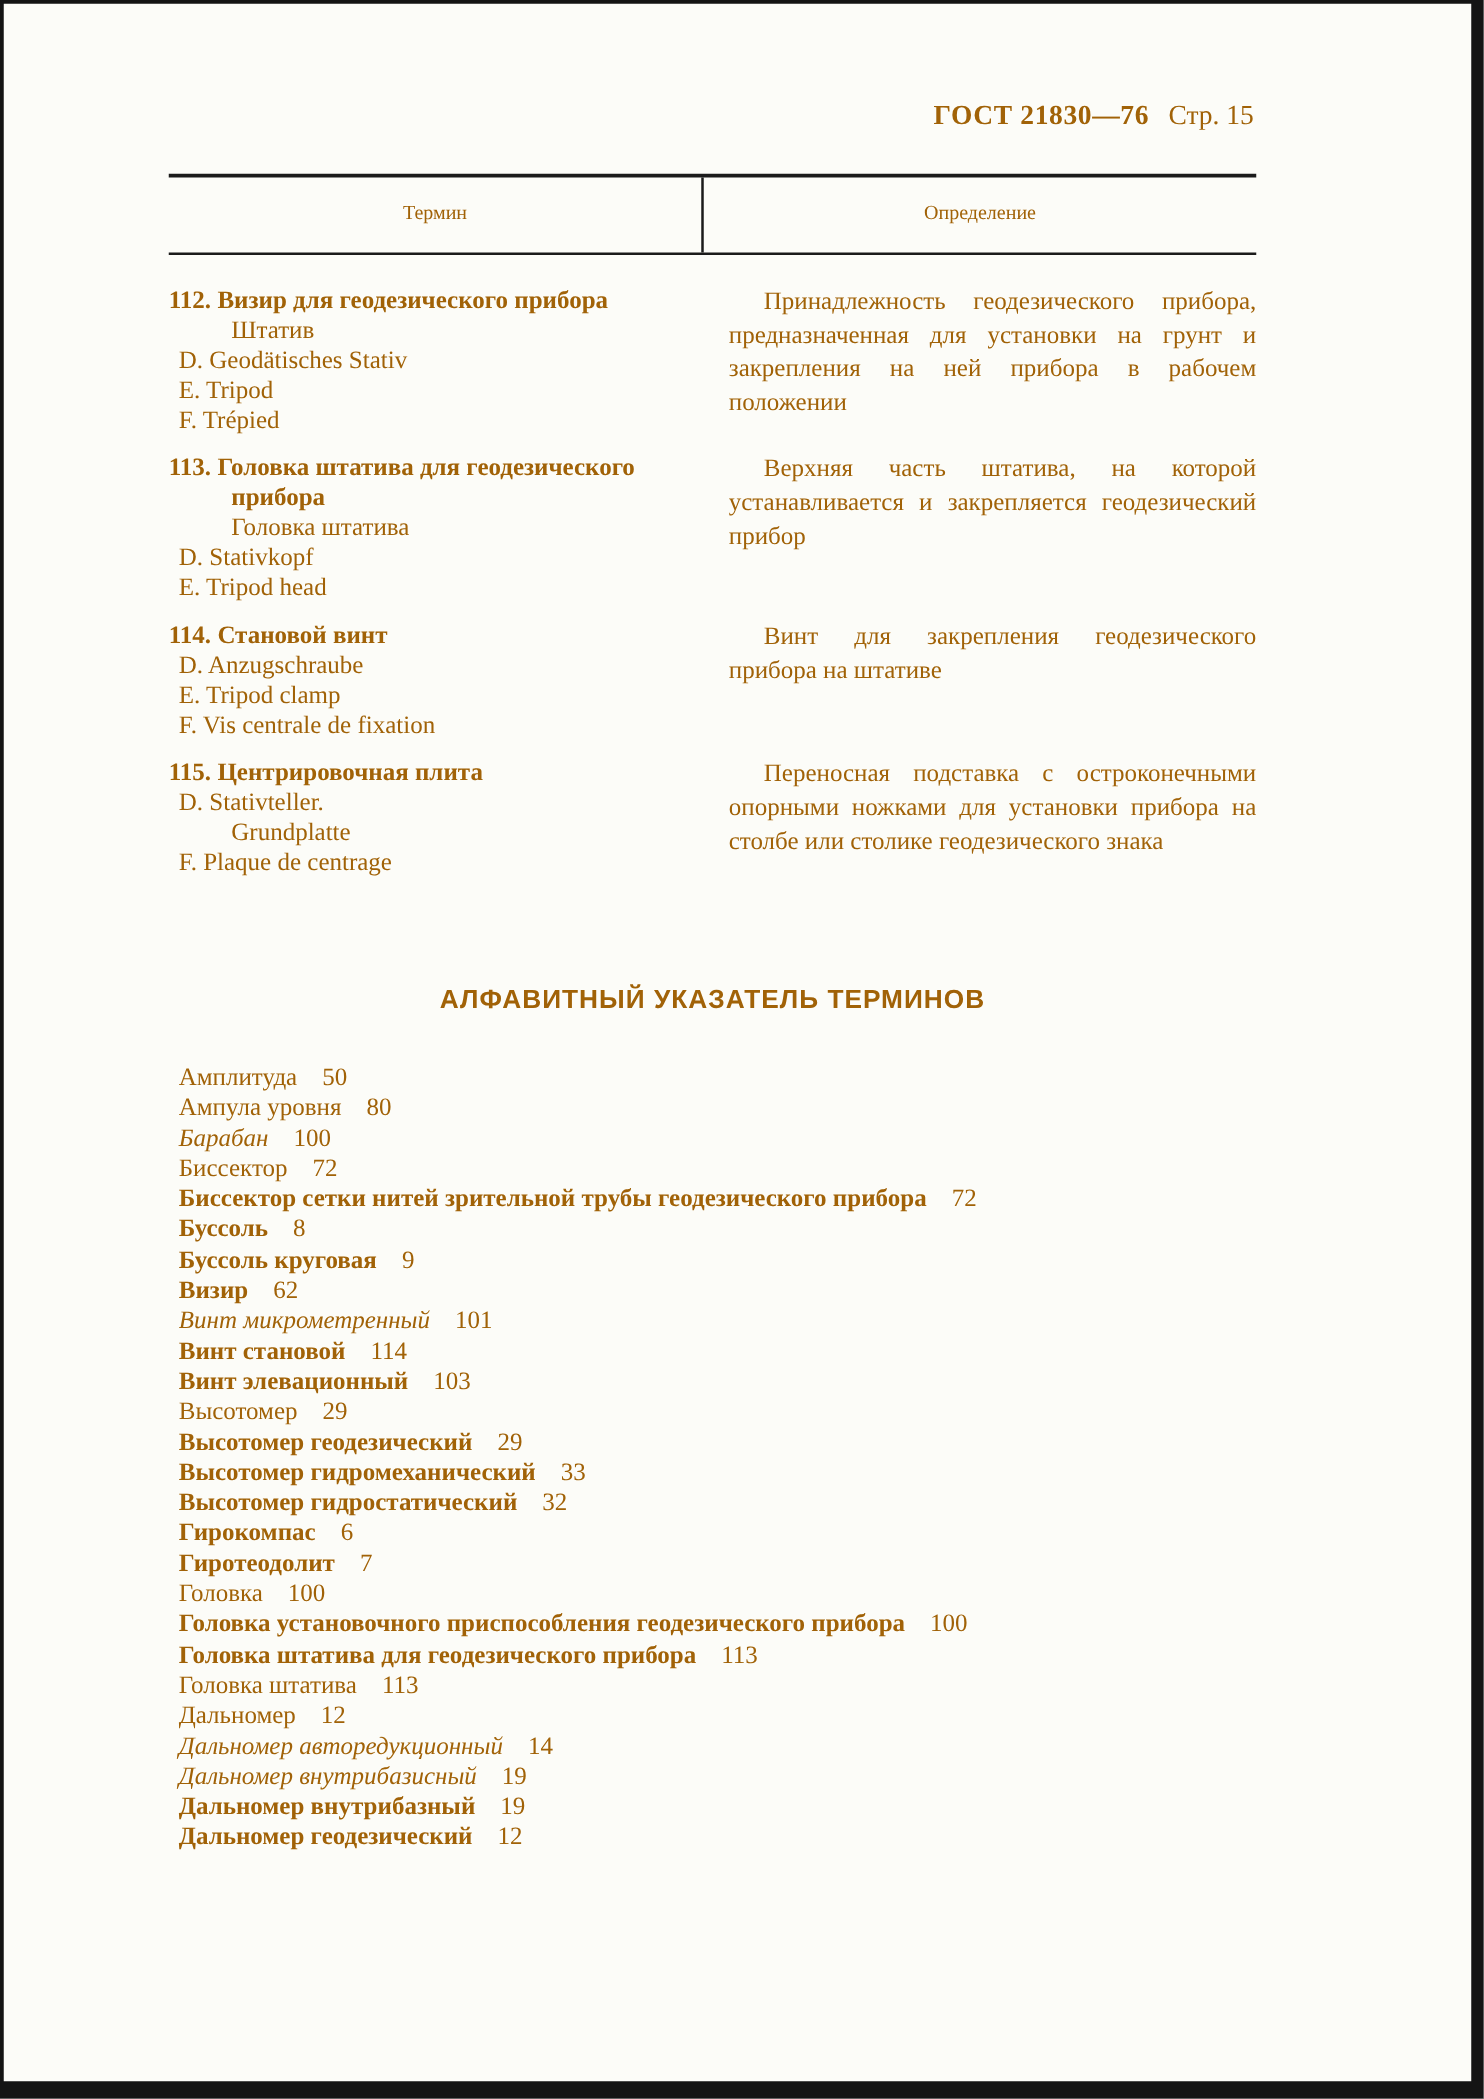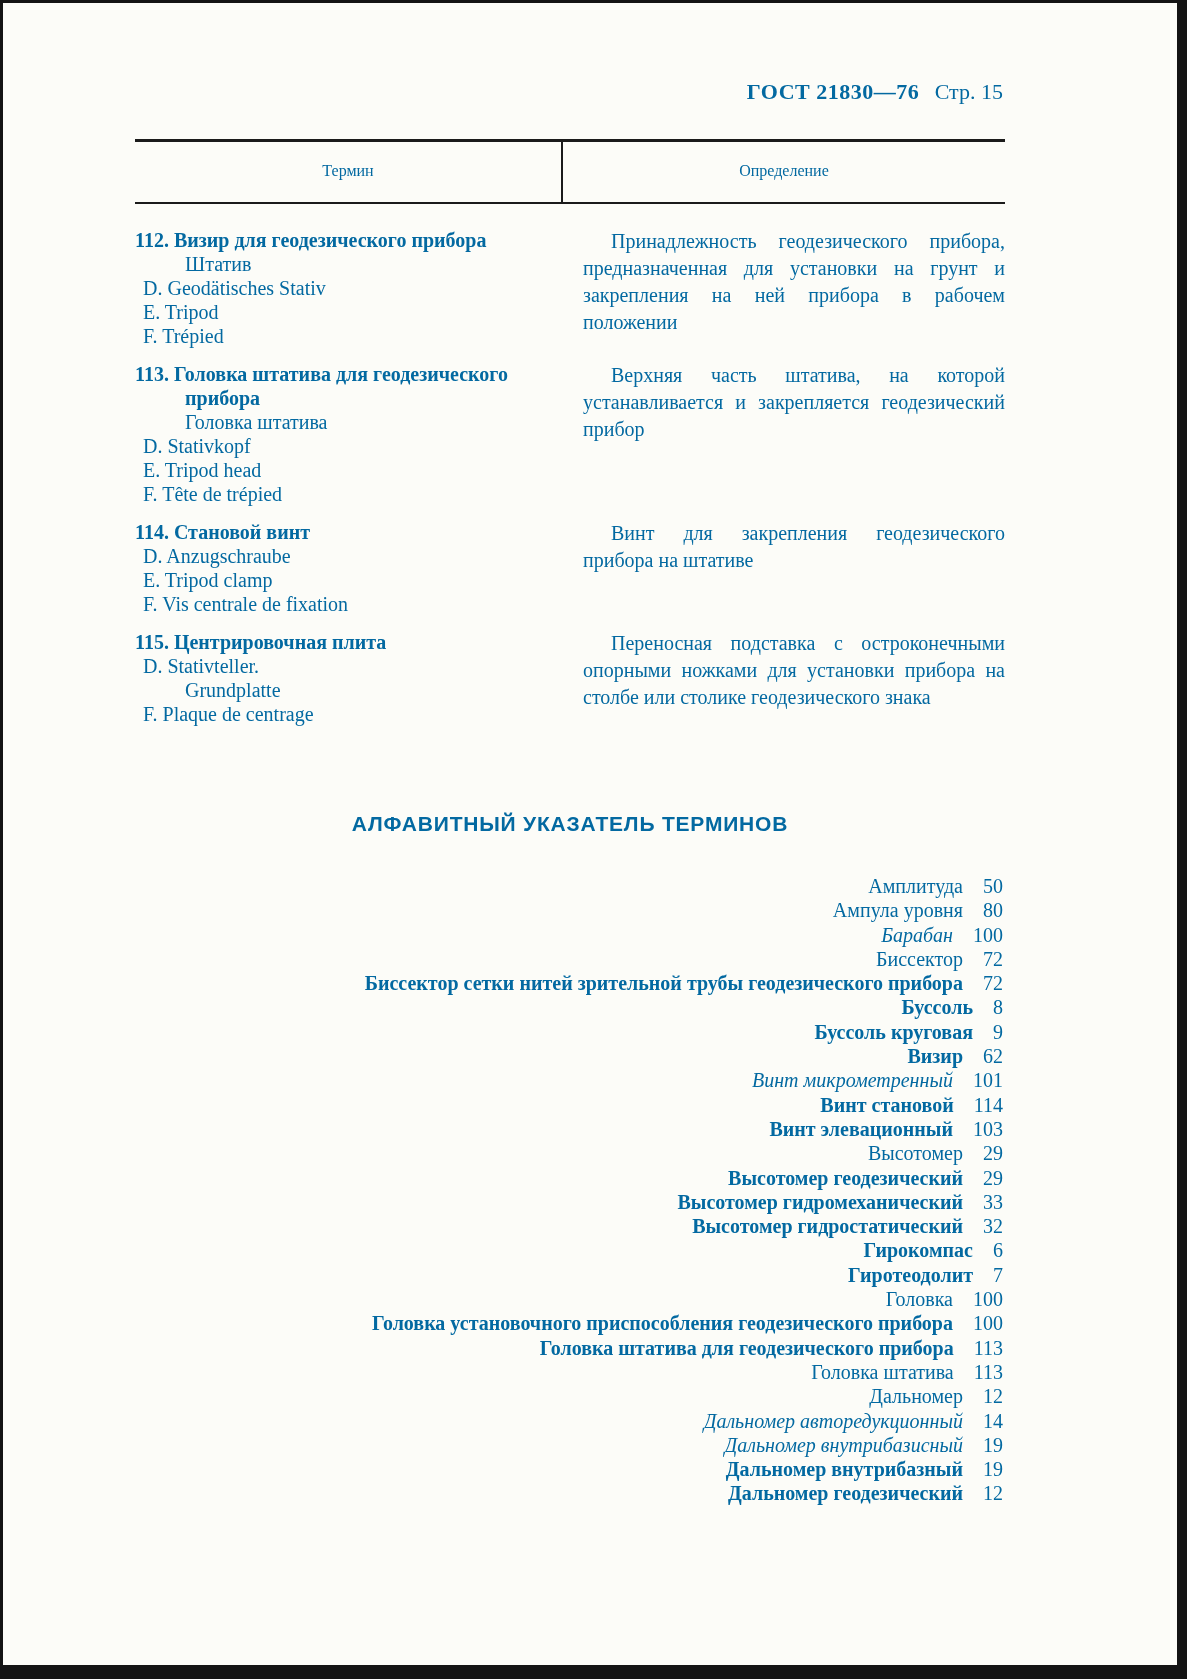--- a/index.html
+++ b/index.html
@@ -1,21 +1,21 @@
 <!DOCTYPE html>
 <html><head>
 <meta charset="utf-8">
 <style>
   html,body { margin:0; padding:0; background:#777; }
   .page {
     width:1187px; height:1679px;
     box-sizing:border-box;
     margin:0 auto;
     background:#fcfcf8;
-    color:#0369a1;
+    color:#a16207;
     font-family:"Liberation Serif", serif;
     border-top:3px solid #141414;
     border-left:3px solid #141414;
     border-right:10px solid #141414;
     border-bottom:14px solid #141414;
     overflow:hidden;
     position:relative;
   }
   .doc-header {
     margin:76px 174px 0 0;
@@ -64,21 +64,21 @@
     font-weight:bold;
     font-size:21px;
     letter-spacing:0.8px;
   }
   .index {
     margin:38px 174px 0 140px;
     font-size:20px;
   }
   .index-row {
     display:flex;
-    justify-content:flex-end;
+    justify-content:flex-start;
     align-items:baseline;
     line-height:24.3px;
   }
   .index-term { padding-right:20px; }
   .index-term.bold { font-weight:bold; }
   .index-term.italic { font-style:italic; }
   .index-page { white-space:nowrap; }
 </style>
 </head>
 <body>
@@ -110,21 +110,20 @@
           <p>Принадлежность геодезического прибора, предназначенная для установки на грунт и закрепления на ней прибора в рабочем положении</p>
         </div>
       </div>
 
       <div class="entry">
         <div class="term-col">
           <div class="term-head"><span>113.</span> <span>Головка штатива для геодезического прибора</span></div>
           <div class="term-sub">Головка штатива</div>
           <div class="lang-line">D. Stativkopf</div>
           <div class="lang-line">E. Tripod head</div>
-          <div class="lang-line">F. Tête de trépied</div>
         </div>
         <div class="def-col">
           <p>Верхняя часть штатива, на которой устанавливается и закрепляется геодезический прибор</p>
         </div>
       </div>
 
       <div class="entry">
         <div class="term-col">
           <div class="term-head"><span>114.</span> <span>Становой винт</span></div>
           <div class="lang-line">D. Anzugschraube</div>

